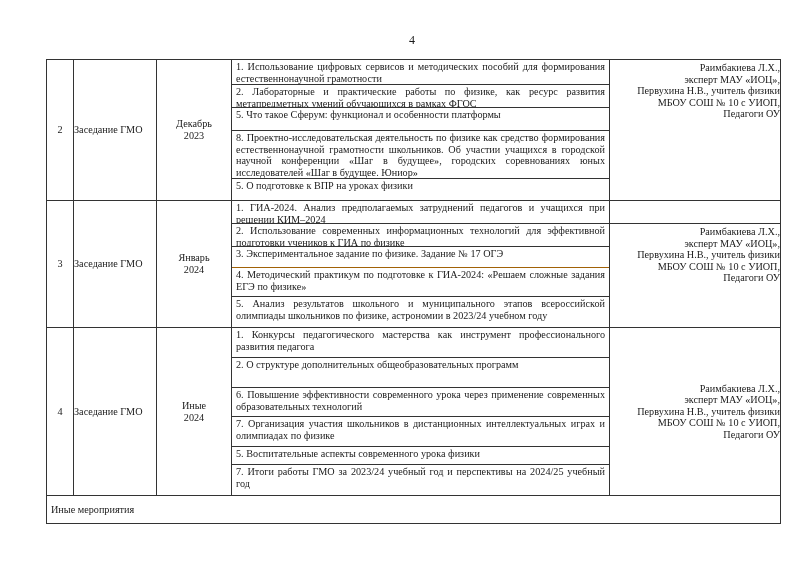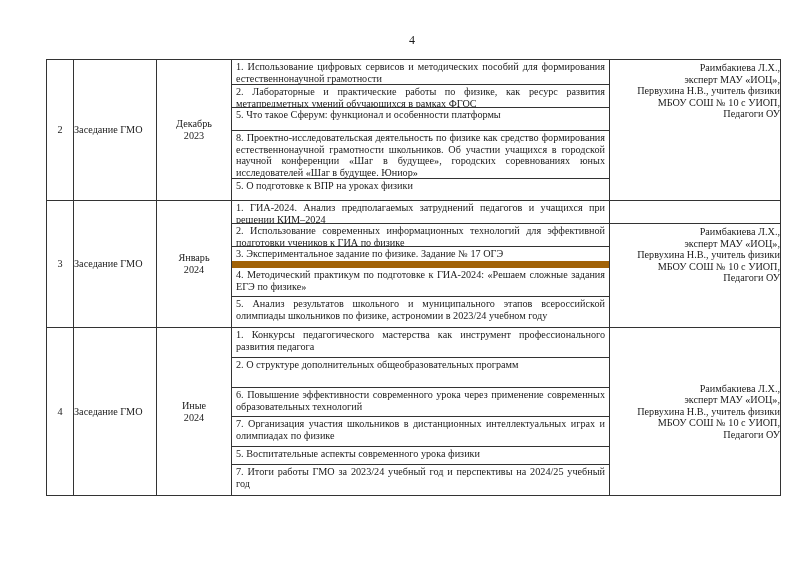--- a/index.html
+++ b/index.html
@@ -8,21 +8,21 @@
   .page-num { position:absolute; left:400px; top:33px; width:24px; text-align:center; font-size:12px; }
   .tbl { position:absolute; left:46px; top:59px; width:735px; border-collapse:collapse; table-layout:fixed; font-size:10.2px; line-height:11.6px; }
   .tbl td { border:1.3px solid #333; padding:0; vertical-align:middle; }
   .c-num { width:26px; text-align:center; }
   .c-type { width:82px; text-align:left; }
   .c-date { width:74px; text-align:center; }
   .c-topics { width:377px; padding:0 !important; vertical-align:top !important; }
   .c-resp { text-align:right; vertical-align:top !important; }
   .sub { border-bottom:1.3px solid #333; padding:1px 4px 0 4px; text-align:justify; box-sizing:border-box; overflow:hidden; }
   .sub:last-child { border-bottom:none; }
-  .sub.faint { border-bottom:7px solid #a16207; }
+  .sub.faint { border-bottom:1px solid #a16207; }
   .resp-text { padding-top:2px; }
   .resp-split-top { border-bottom:1.3px solid #333; height:22px; }
   .other { padding:6px 4px !important; text-align:left; vertical-align:middle; }
 </style>
 </head>
 <body>
 
 <div class="page-num">4</div>
 
 <table class="tbl">
@@ -98,14 +98,17 @@
       <div>
         <div>Раимбакиева Л.Х.,</div>
         <div>эксперт МАУ «ИОЦ»,</div>
         <div>Первухина Н.В., учитель физики</div>
         <div>МБОУ СОШ № 10 с УИОП,</div>
         <div>Педагоги ОУ</div>
       </div>
     </td>
   </tr>
 
+  <tr style="height:28px;">
+    <td colspan="5" class="other">Иные мероприятия</td>
+  </tr>
 </tbody>
   </table>
 
 </body></html>

